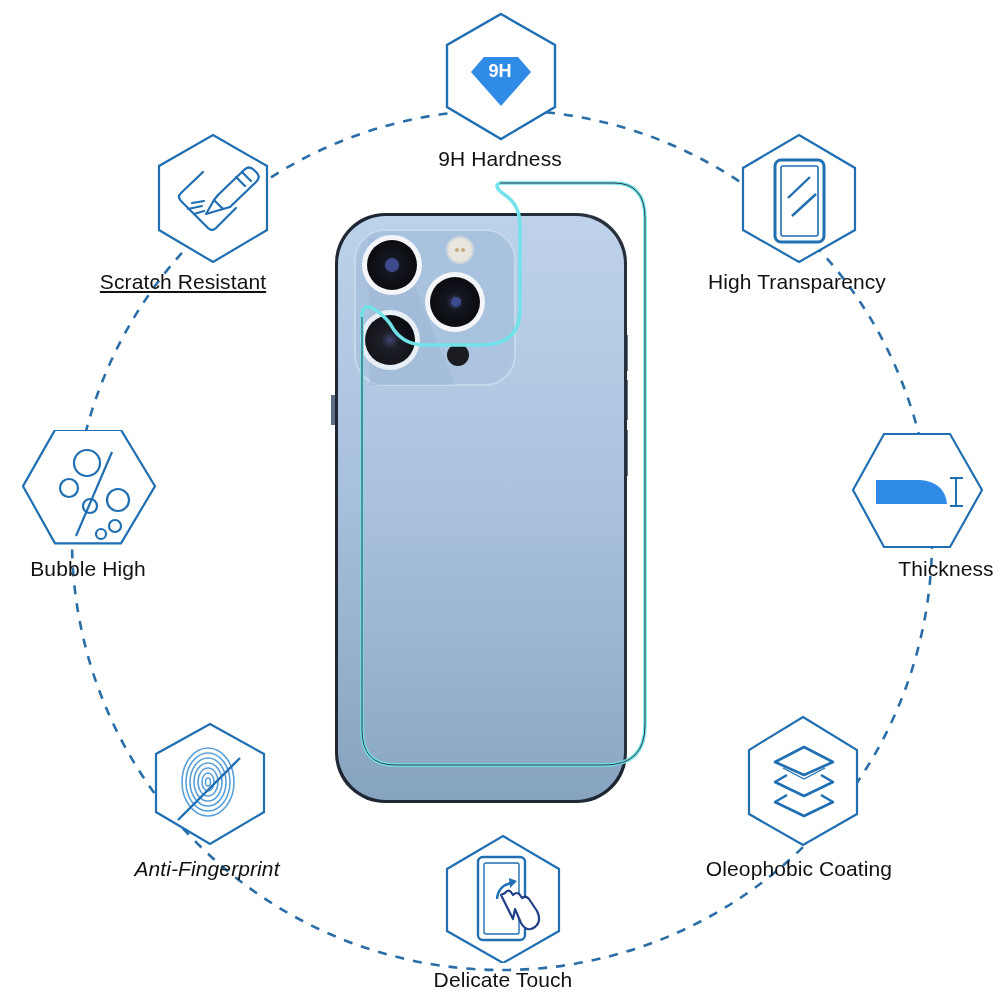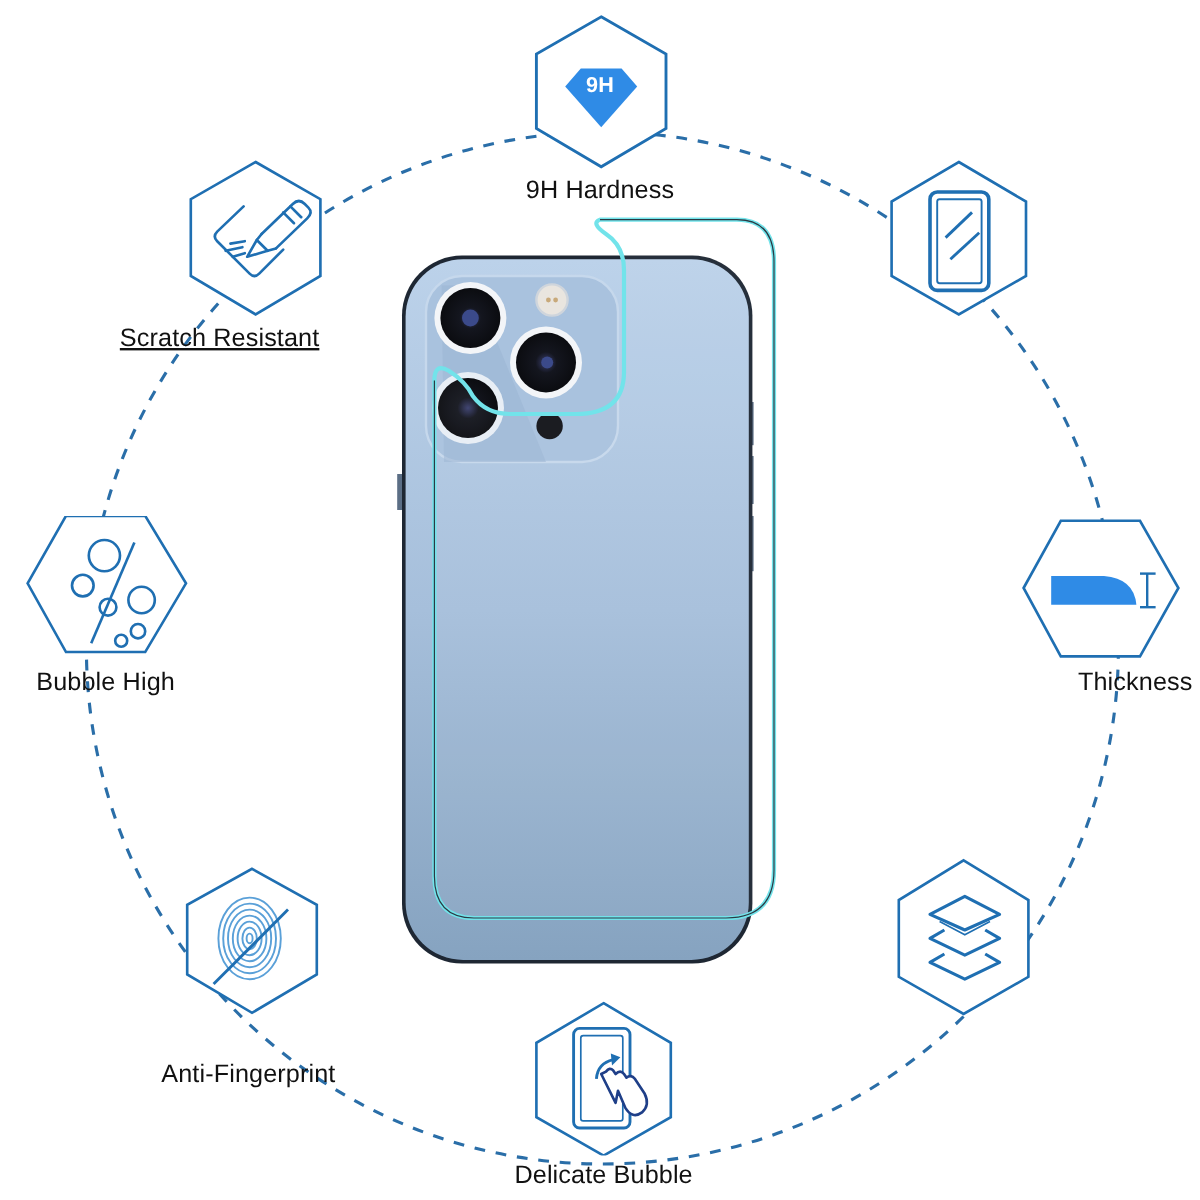--- a/index.html
+++ b/index.html
@@ -97,20 +97,21 @@
 
   <div class="feature" style="left:732px;top:130px;width:130px;height:140px;">
     <svg width="130" height="140" viewBox="0 0 130 140">
       <polygon points="67,5 123,38 123,100 67,132 11,100 11,38" fill="#fff" stroke="#1f6fb2" stroke-width="2.2"></polygon>
       <rect x="43" y="30" width="49" height="82" rx="6" fill="none" stroke="#1f6fb2" stroke-width="3"></rect>
       <rect x="49" y="36" width="37" height="70" rx="2" fill="none" stroke="#1f6fb2" stroke-width="1.6"></rect>
       <line x1="56" y1="68" x2="78" y2="47" stroke="#1f6fb2" stroke-width="2.4"></line>
       <line x1="60" y1="86" x2="84" y2="64" stroke="#1f6fb2" stroke-width="2.4"></line>
     </svg>
   </div>
+  <span class="label" style="left:797px;top:270px;">High Transparency</span>
 
   <div class="feature" style="left:20px;top:430px;width:140px;height:120px;">
     <svg width="140" height="120" viewBox="0 0 140 120">
       <polygon points="3,62 35,4 101,4 135,62 101,121 35,121" fill="#fff" stroke="#1f6fb2" stroke-width="2.2" transform="translate(0,-4) scale(1,0.97)"></polygon>
       <g fill="none" stroke="#1f6fb2" stroke-width="2.2">
         <circle cx="67" cy="33" r="13"></circle>
         <circle cx="49" cy="58" r="9"></circle>
         <circle cx="70" cy="76" r="7"></circle>
         <circle cx="98" cy="70" r="11"></circle>
         <circle cx="95" cy="96" r="6"></circle>
@@ -142,39 +143,40 @@
         <ellipse cx="58" cy="62" rx="22" ry="29"></ellipse>
         <ellipse cx="58" cy="62" rx="18" ry="24"></ellipse>
         <ellipse cx="58" cy="62" rx="14" ry="19"></ellipse>
         <ellipse cx="58" cy="62" rx="10" ry="14"></ellipse>
         <ellipse cx="58" cy="62" rx="6" ry="9"></ellipse>
         <ellipse cx="58" cy="62" rx="2.5" ry="4"></ellipse>
       </g>
       <line x1="28" y1="100" x2="90" y2="38" stroke="#1f6fb2" stroke-width="2.4"></line>
     </svg>
   </div>
-  <span class="label" style="left:207px;top:884px;">Anti-Fingerprint</span>
+  <span class="label" style="left:207px;top:857px;font-style:italic;">Anti-Fingerprint</span>
 
   <div class="feature" style="left:443px;top:833px;width:120px;height:130px;">
     <svg width="120" height="130" viewBox="0 0 120 130">
       <polygon points="60,3 116,36 116,98 60,130 4,98 4,36" fill="#fff" stroke="#1f6fb2" stroke-width="2.2"></polygon>
       <rect x="35" y="24" width="47" height="83" rx="5" fill="none" stroke="#1f6fb2" stroke-width="2.4"></rect>
       <rect x="41" y="30" width="35" height="71" rx="2" fill="none" stroke="#1f6fb2" stroke-width="1.4"></rect>
       <path d="M54 66 Q55 53 68 50" fill="none" stroke="#1f6fb2" stroke-width="2.4"></path>
       <polygon points="66,45 74,48 67,55" fill="#1f6fb2"></polygon>
       <path d="M58 62 L70 86 L72 76 L78 90 Q84 100 92 94 Q99 88 94 78 L86 66 Q83 62 79 65 L77 62 Q74 58 70 62 L68 59 Q65 56 62 60 Z" fill="#fff" stroke="#1f3f88" stroke-width="2.2" stroke-linejoin="round"></path>
     </svg>
   </div>
-  <span class="label" style="left:503px;top:968px;">Delicate Bubble</span>
+  <span class="label" style="left:503px;top:968px;">Delicate Touch</span>
 
   <div class="feature" style="left:737px;top:713px;width:130px;height:140px;">
     <svg width="130" height="140" viewBox="0 0 130 140">
       <polygon points="66,4 120,37 120,101 66,132 12,101 12,37" fill="#fff" stroke="#1f6fb2" stroke-width="2.2"></polygon>
       <g fill="none" stroke="#1f6fb2" stroke-width="2.6" stroke-linejoin="round">
         <polygon points="67,34 96,49 67,62 38,49"></polygon>
         <path d="M46 55 L67 66 L88 55" stroke-width="1.4"></path>
         <path d="M50 62 L38 69 L67 83 L96 69 L84 62"></path>
         <path d="M50 82 L38 89 L67 103 L96 89 L84 82"></path>
       </g>
     </svg>
   </div>
+  <span class="label" style="left:799px;top:857px;">Oleophobic Coating</span>
 
 </div>
 
 </body></html>

